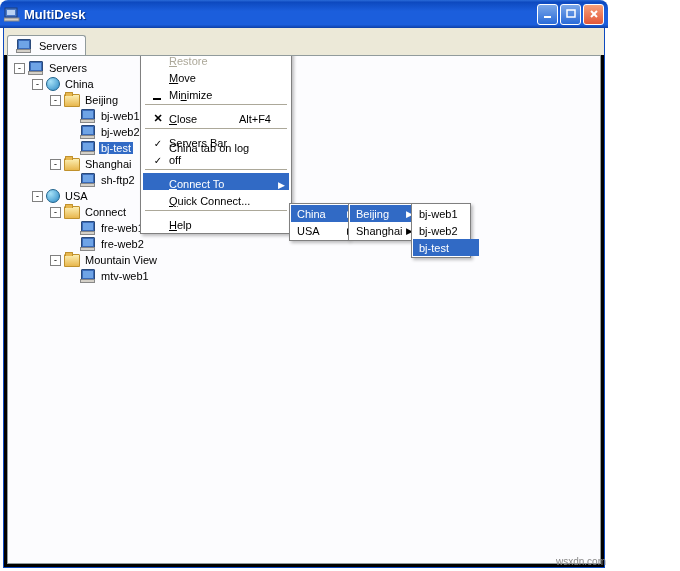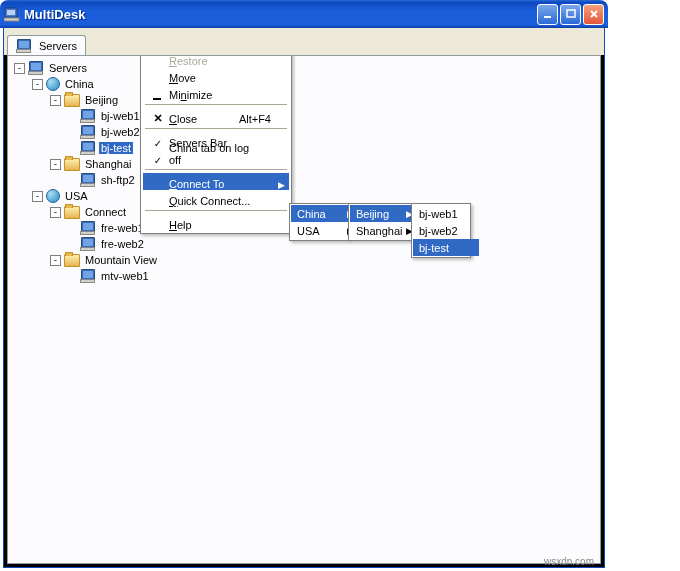--- a/index.html
+++ b/index.html
@@ -45,21 +45,21 @@
 .ctxmenu .arrow{position:absolute;right:4px;font-size:9px}
 .u{text-decoration:underline}
 .closex{font-weight:bold;font-size:11px}
 .checkmark{font-size:10px}
 
 .submenu{position:absolute;background:#fff;border:1px solid #808080;box-shadow:2px 2px 3px rgba(0,0,0,.25);padding:1px}
 .submenu .srow{display:flex;align-items:center;height:17px;padding:0 16px 0 6px;position:relative;min-width:44px}
 .submenu .srow.hl{background:#316ac5;color:#fff}
 .submenu .srow .arrow{position:absolute;right:3px;font-size:9px}
 
-.watermark{position:absolute;right:14px;bottom:4px;color:#888;font-size:10px}
+.watermark{position:absolute;right:2px;bottom:4px;color:#888;font-size:10px}
 </style>
 </head>
 <body>
 <div class="window">
 
   <div class="titlebar">
     <span class="appicon">
       <svg width="16" height="16">
           <rect x="1" y="2" width="12" height="9" fill="#4a79c7" stroke="#1c3f7c"></rect>
           <rect x="3" y="4" width="8" height="5" fill="#b9d2f4"></rect>

